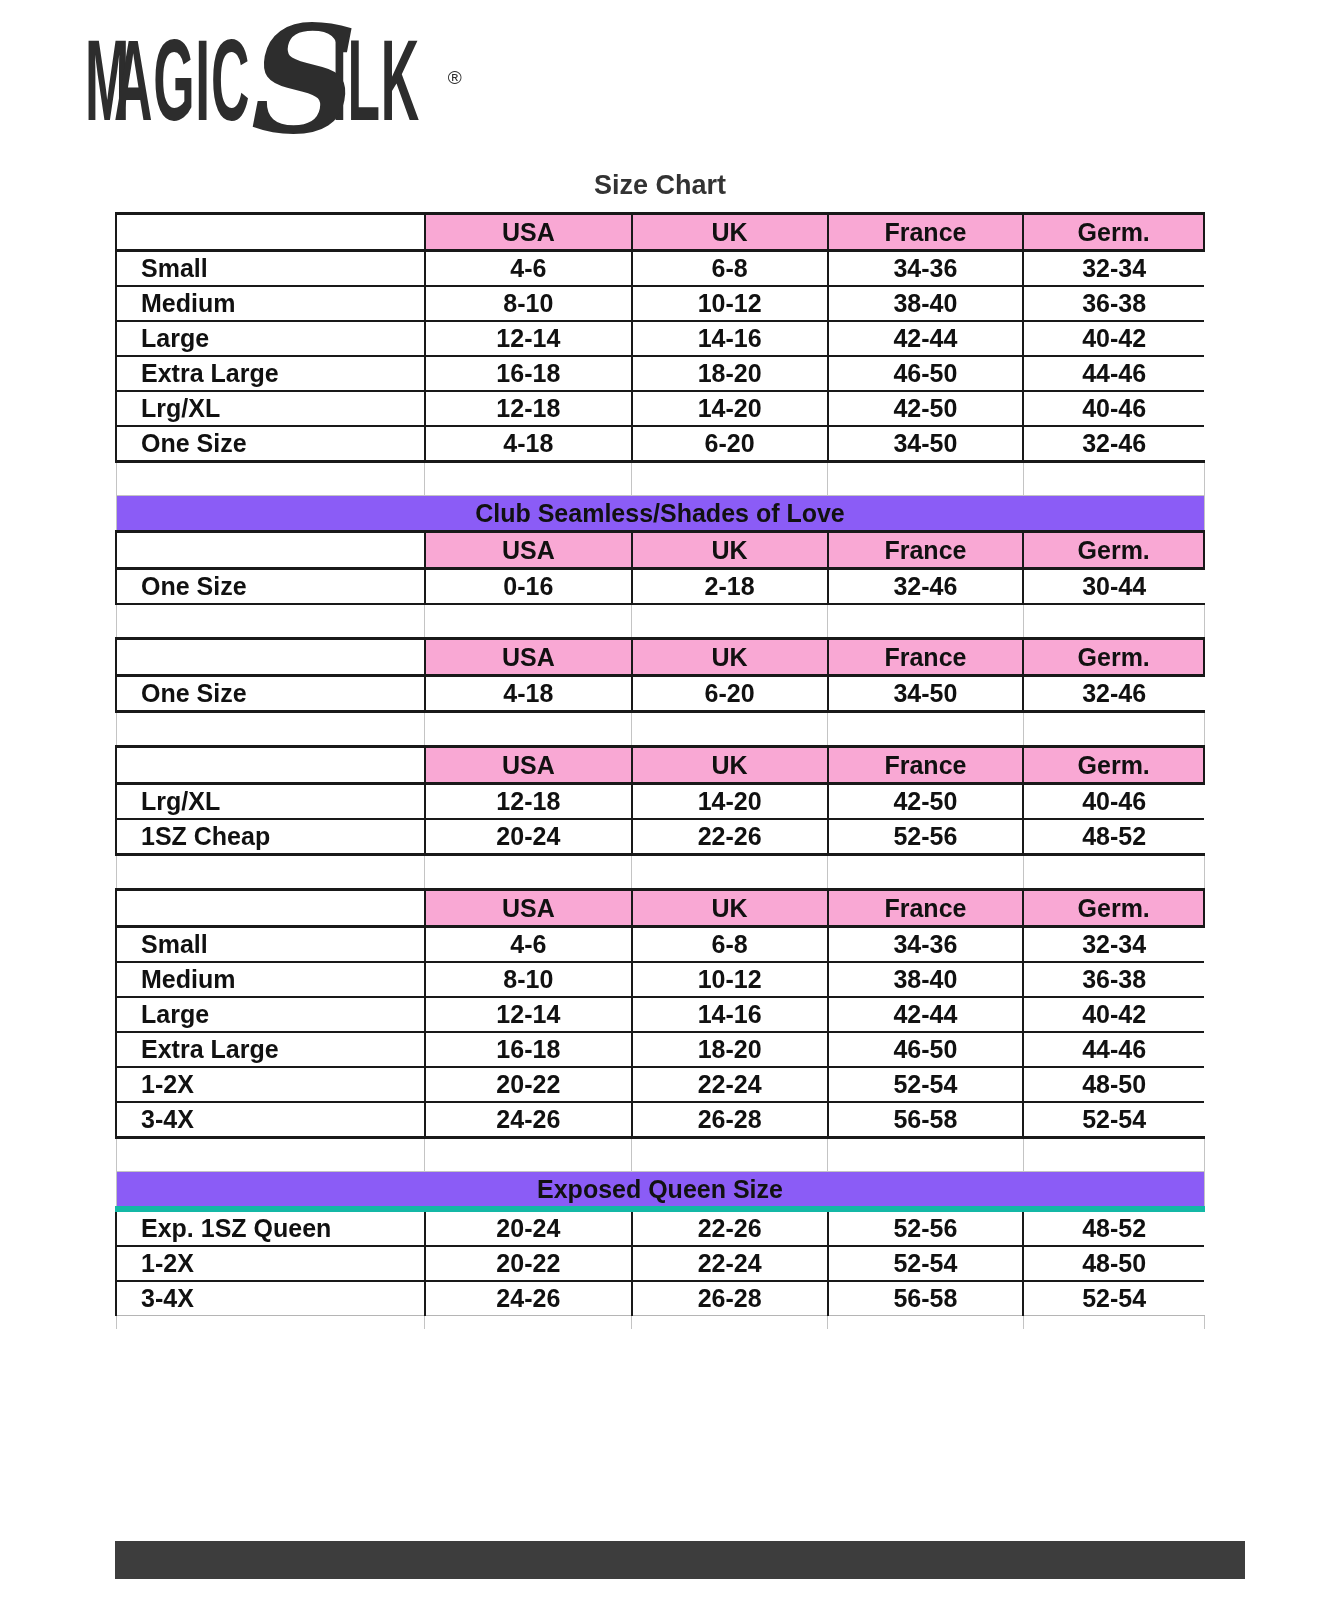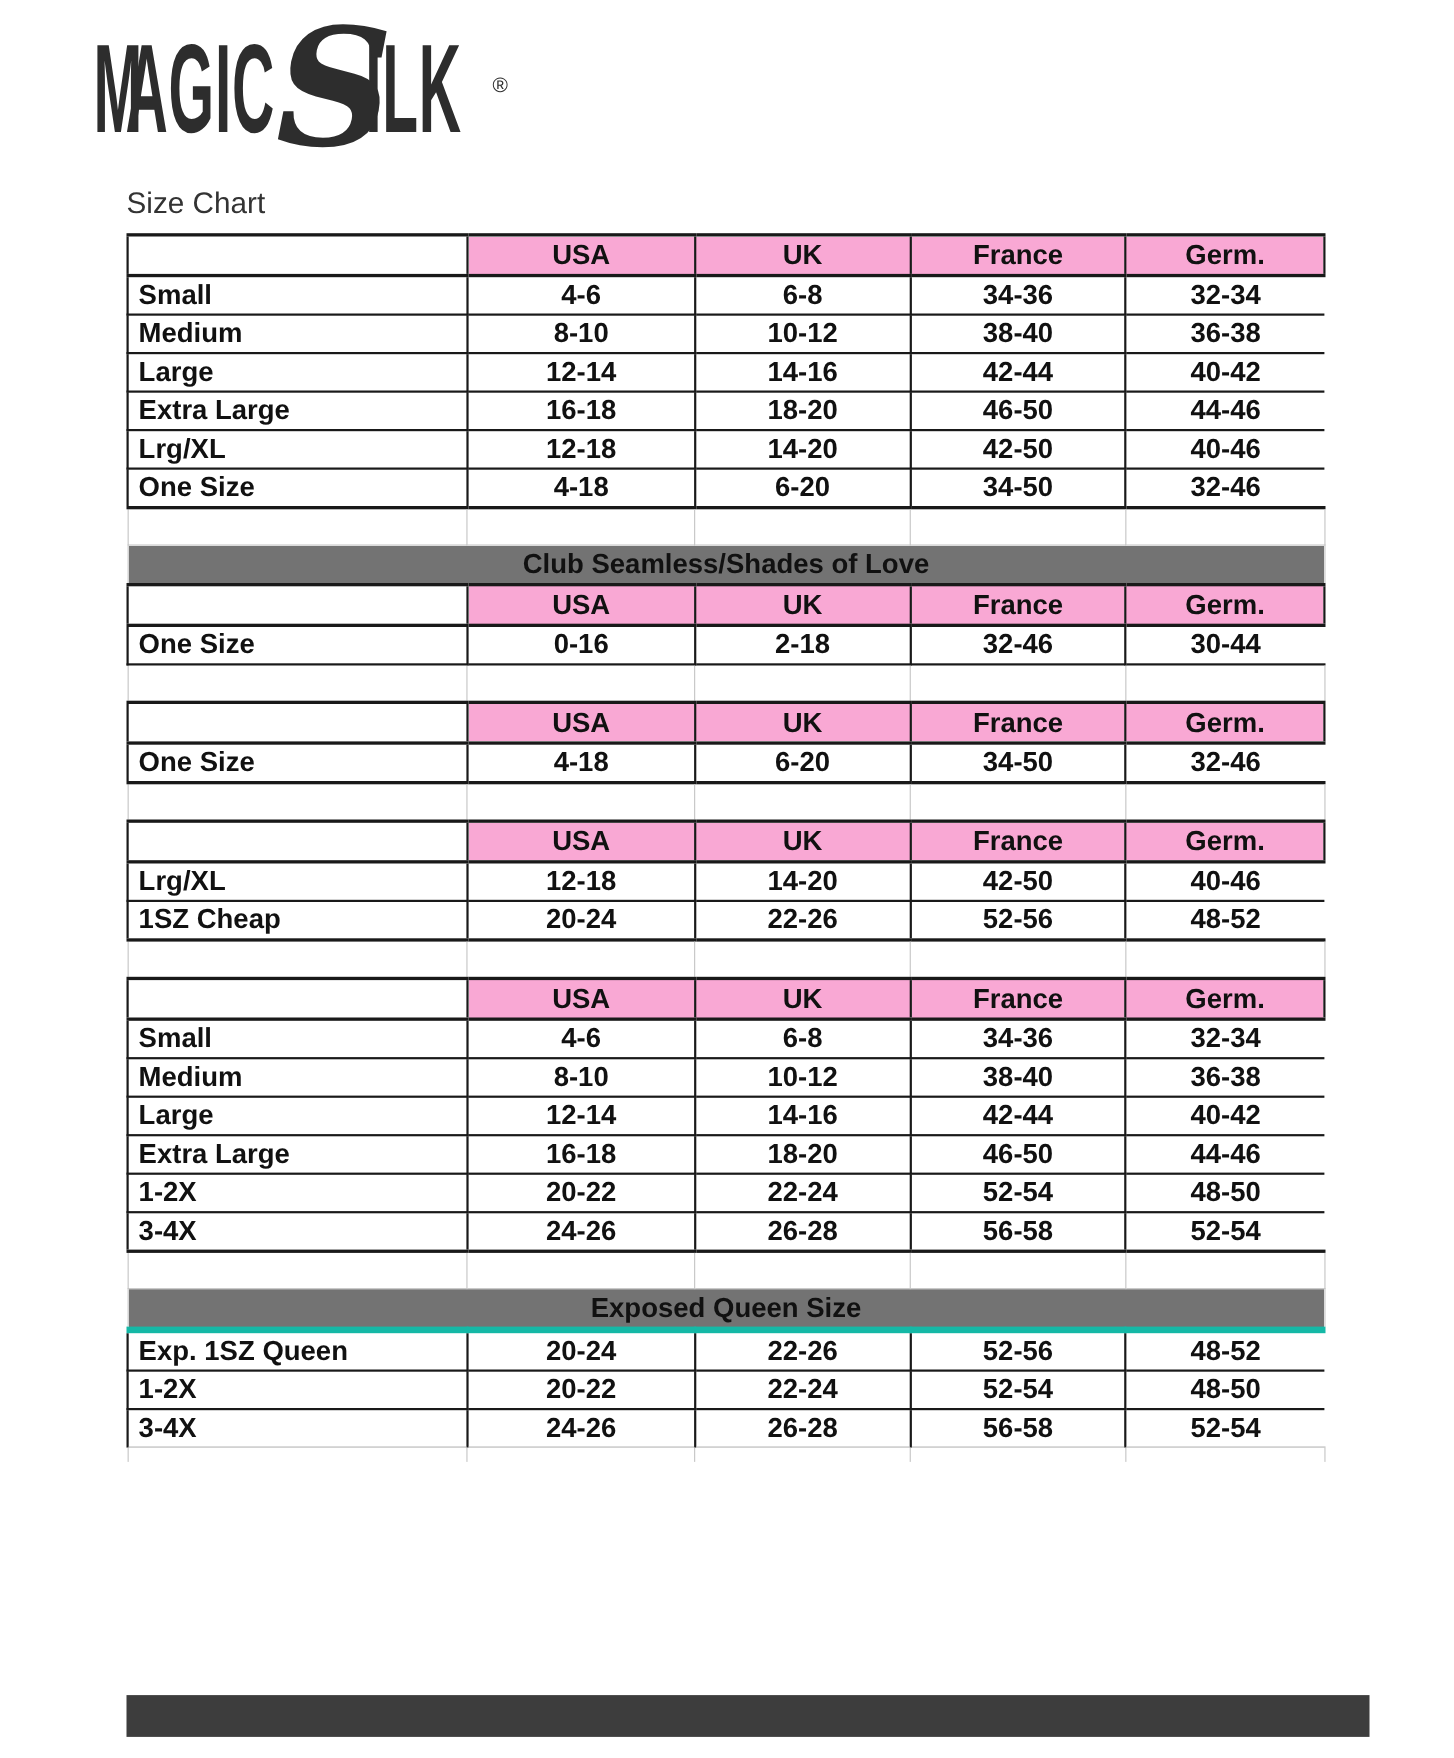--- a/index.html
+++ b/index.html
@@ -34,40 +34,40 @@
     margin:0 -26px 0 -52px;
     z-index:2;
   }
   .logo-reg {
     font-size:19px; position:relative; top:-38px; left:-6px;
   }
 
   
   .size-chart-title {
     position:absolute; top:170px; left:115px; width:1090px;
-    font-weight:400; font-size:27px; color:#333;
+    text-align:center; font-weight:700; font-size:27px; color:#333;
   }
 
   
   table.size-table {
     position:absolute; top:212px; left:115px;
     width:1090px;
     border-collapse:collapse;
     table-layout:fixed;
     font-size:25px; font-weight:700;
   }
   td { padding:0; overflow:hidden; }
 
   tr.data td {
     height:33px;
     border:2px solid #191919;
     text-align:center;
     background:#fff;
   }
-  tr.data td.label { text-align:left; padding-left:9px; }
+  tr.data td.label { text-align:left; padding-left:24px; }
   tr.data td.val-last { border-right:none; }
   tr.data.sec-last td { border-bottom-width:3px; }
   tr.data.doc-last td { border-bottom:1px solid #b5b5b5; }
 
   tr.header td {
     height:34px;
     border:2px solid #191919;
     border-top-width:3px; border-bottom-width:3px;
     background:#f9a8d4;
     text-align:center; font-weight:700;
@@ -81,21 +81,21 @@
   }
   tr.spacer-end td {
     height:13px;
     border:1px solid #c4c4c4; border-bottom:none;
     background:#fff;
   }
 
   tr.title-row td {
     height:34px;
     border:1px solid #c4c4c4;
-    background:#737373;
+    background:#8b5cf6;
     text-align:center; font-weight:700; font-size:25px;
   }
   tr.title-row.strong-bottom td { border-bottom:6px solid #14b8a6; }
 
   
   .footer-bar {
     position:absolute; left:115px; top:1541px;
     width:1130px; height:38px;
     background:#3d3d3d;
   }

